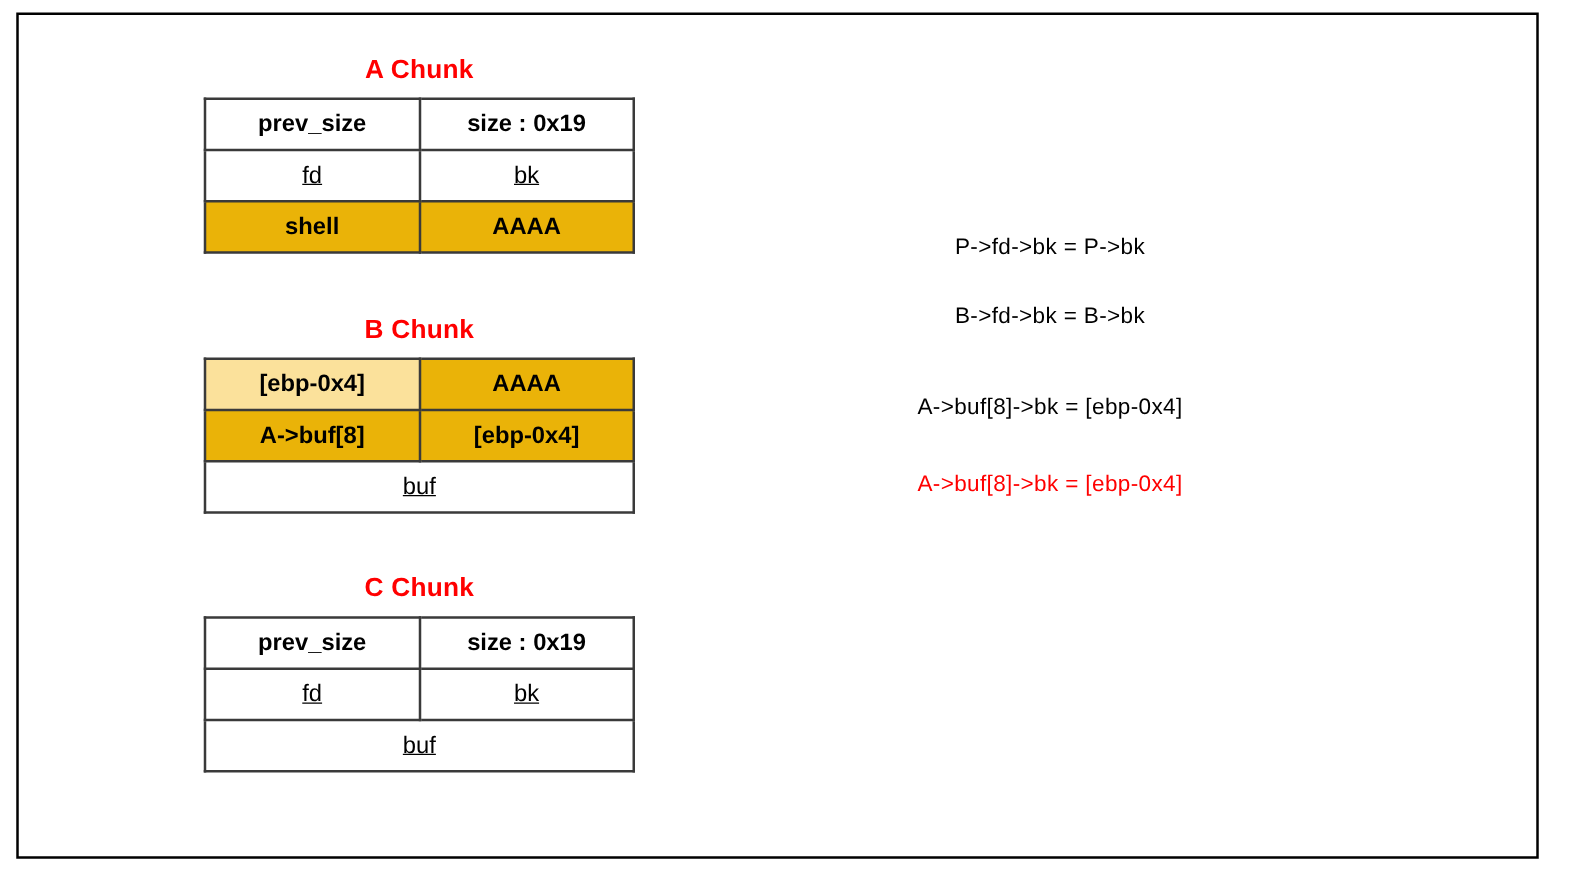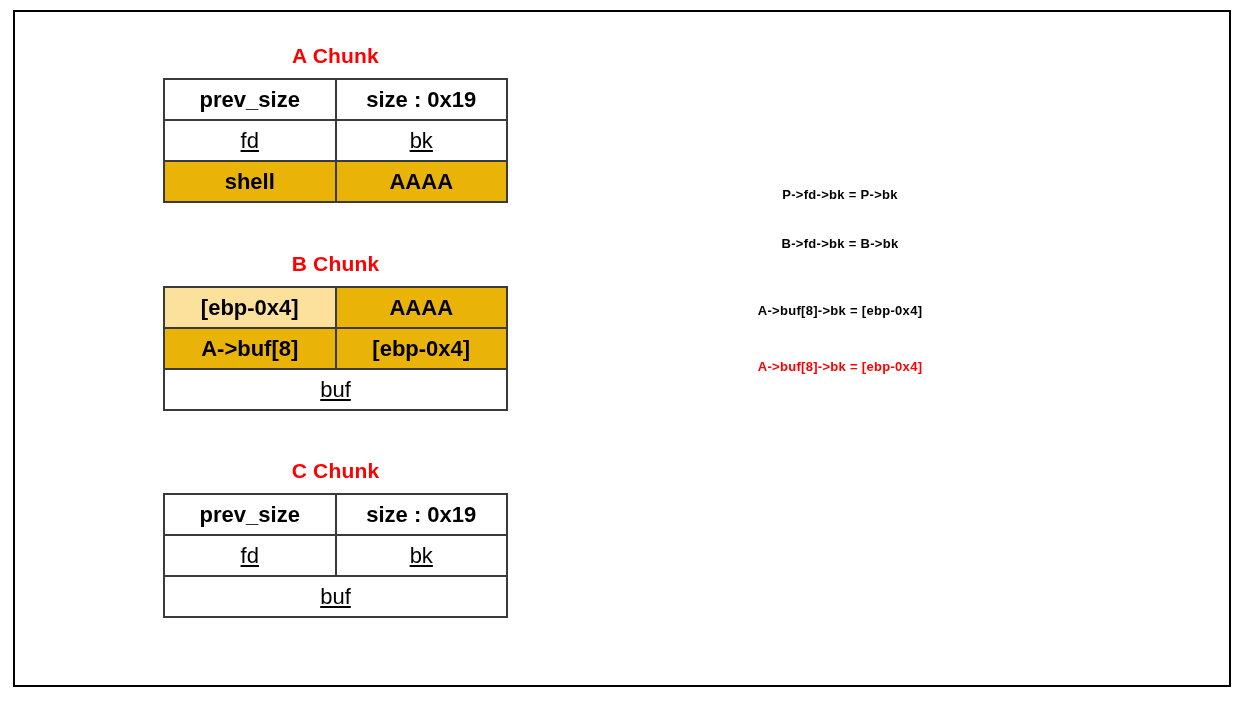--- a/index.html
+++ b/index.html
@@ -40,42 +40,42 @@
 
   .chunk-table {
     width: 345px;
     border-collapse: collapse;
     table-layout: fixed;
   }
   .chunk-table td {
     border: 2px solid #3a3a3a;
     text-align: center;
     vertical-align: middle;
-    font-size: 22px;
+    font-size: 19px;
     color: #000000;
     padding: 0;
     height: 39px;
     background: #ffffff;
   }
   .chunk-table td.bold   { font-weight: bold; }
   .chunk-table td.green  { background: #eab308; font-weight: bold; }
   .chunk-table td.yellow { background: #fbe19b; font-weight: bold; }
   .chunk-table td.plain  { font-weight: normal; text-decoration: underline; }
 
   
   #equations {
     position: absolute;
     left: 600px;
     top: 175px;
     width: 450px;
     text-align: center;
   }
   .equation {
-    font-weight: bold;
-    font-size: 13px;
+    font-weight: normal;
+    font-size: 18px;
     color: #000000;
     white-space: pre;
     letter-spacing: 0.3px;
   }
   .equation.red { color: #ff0000; }
   .eq-gap-1 { margin-top: 0px; }
   .eq-gap-2 { margin-top: 34px; }
   .eq-gap-3 { margin-top: 52px; }
   .eq-gap-4 { margin-top: 41px; }
 </style>

